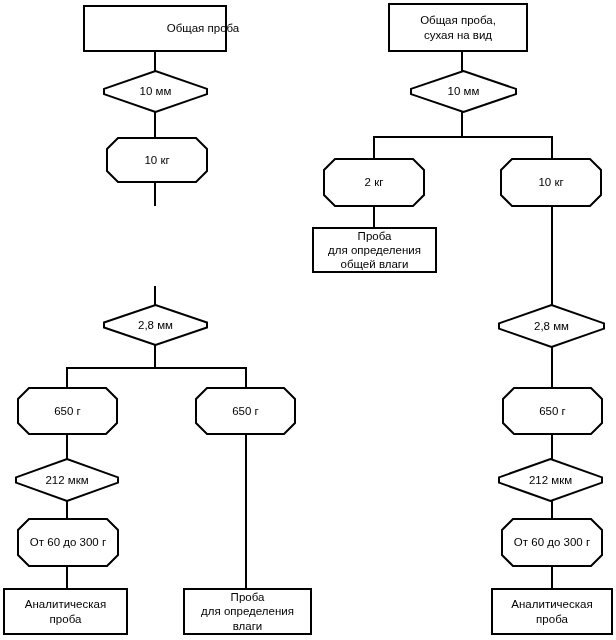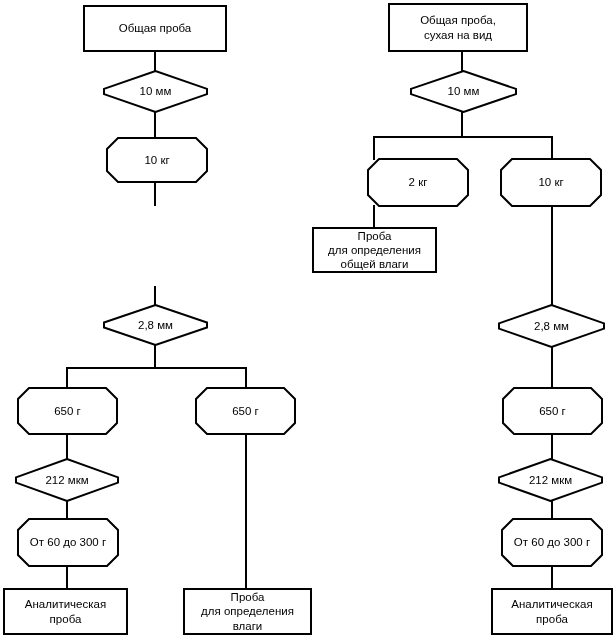--- a/index.html
+++ b/index.html
@@ -49,21 +49,21 @@
   <div class="line" style="left:373px;top:136px;width:180px;height:2px;"></div>
   <div class="line" style="left:373px;top:136px;width:2px;height:24px;"></div>
   <div class="line" style="left:551px;top:136px;width:2px;height:24px;"></div>
   <div class="line" style="left:373px;top:205px;width:2px;height:24px;"></div>
   <div class="line" style="left:551px;top:205px;width:2px;height:101px;"></div>
   <div class="line" style="left:551px;top:346px;width:2px;height:43px;"></div>
   <div class="line" style="left:551px;top:433px;width:2px;height:27px;"></div>
   <div class="line" style="left:551px;top:500px;width:2px;height:20px;"></div>
   <div class="line" style="left:551px;top:565px;width:2px;height:25px;"></div>
 
-  <div class="node" style="left:83px;top:5px;width:144px;height:47px;"><svg width="144" height="47" class="shape">
+  <div class="node" style="left:83px;top:5px;width:144px;height:47px;padding-left:48px;"><svg width="144" height="47" class="shape">
         <rect x="1" y="1" width="142" height="45"></rect>
       </svg>
     <span class="lbl">Общая проба</span>
   </div>
   <div class="node" style="left:103px;top:70px;width:105px;height:43px;"><svg width="105" height="43" class="shape">
         <polygon points="1,18.92 52.5,1 104,18.92 104,24.080000000000002 52.5,42 1,24.080000000000002"></polygon>
       </svg>
     <span class="lbl">10 мм</span>
   </div>
   <div class="node" style="left:106px;top:137px;width:102px;height:46px;"><svg width="102" height="46" class="shape">
@@ -114,21 +114,21 @@
         <rect x="1" y="1" width="138" height="47"></rect>
       </svg>
     <span class="lbl">Общая проба,
 сухая на вид</span>
   </div>
   <div class="node" style="left:410px;top:70px;width:107px;height:43px;"><svg width="107" height="43" class="shape">
         <polygon points="1,18.92 53.5,1 106,18.92 106,24.080000000000002 53.5,42 1,24.080000000000002"></polygon>
       </svg>
     <span class="lbl">10 мм</span>
   </div>
-  <div class="node" style="left:323px;top:158px;width:102px;height:49px;margin-left:44px;"><svg width="102" height="49" class="shape">
+  <div class="node" style="left:323px;top:158px;width:102px;height:49px;"><svg width="102" height="49" class="shape">
         <polygon points="12,1 90,1 101,12 101,37 90,48 12,48 1,37 1,12"></polygon>
       </svg>
     <span class="lbl">2 кг</span>
   </div>
   <div class="node" style="left:312px;top:227px;width:125px;height:46px;"><svg width="125" height="46" class="shape">
         <rect x="1" y="1" width="123" height="44"></rect>
       </svg>
     <span class="lbl">Проба
 для определения
 общей влаги</span>

